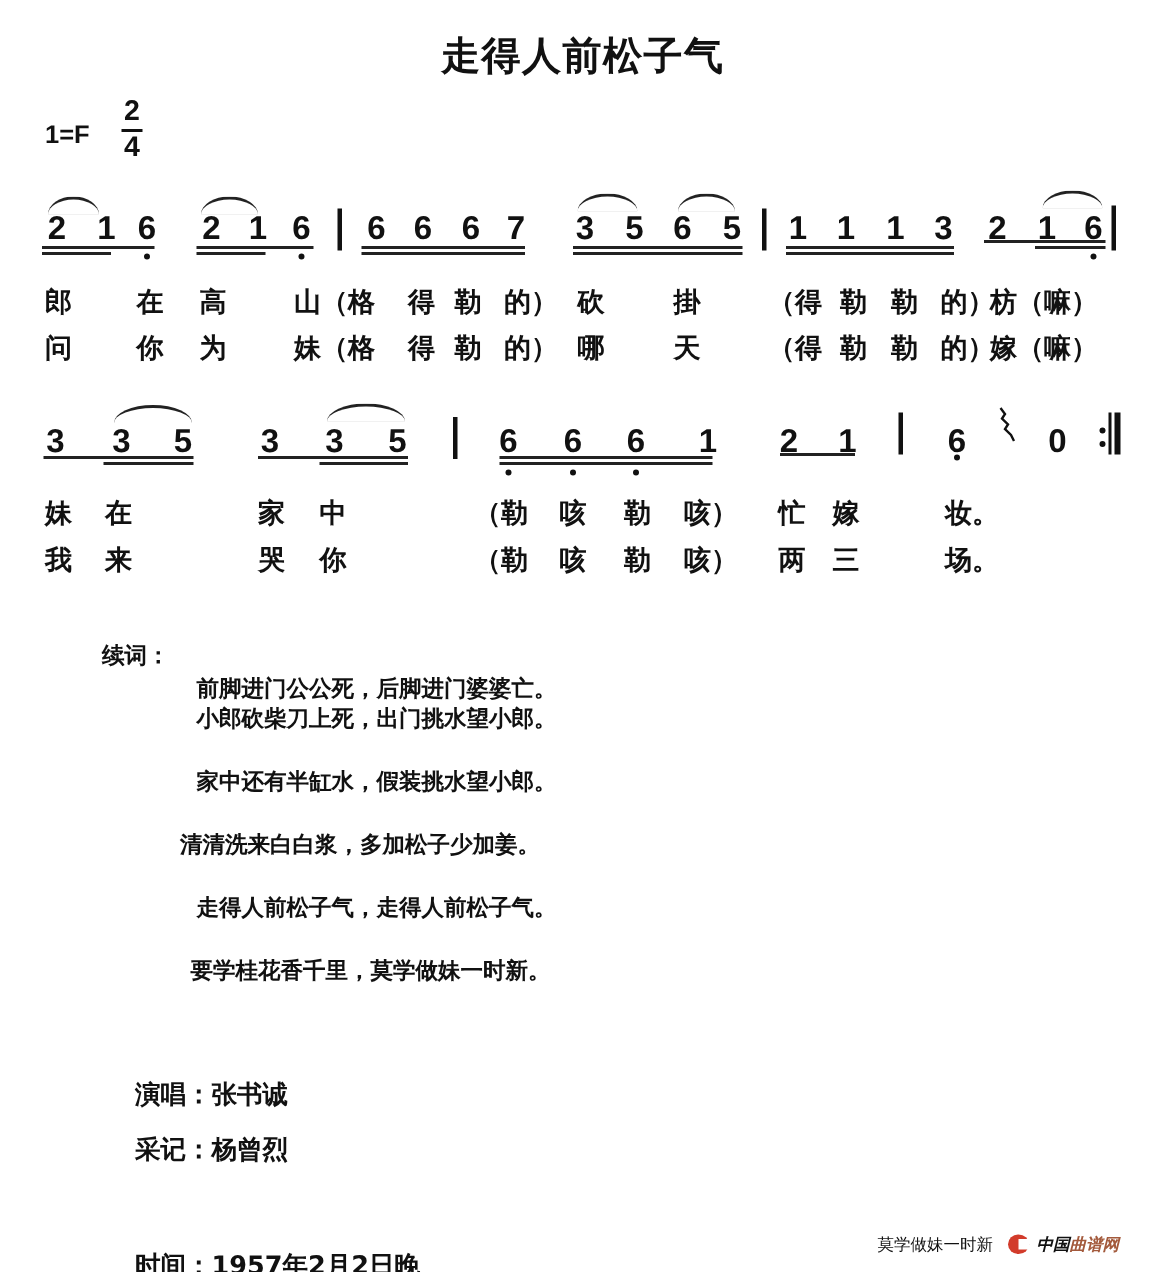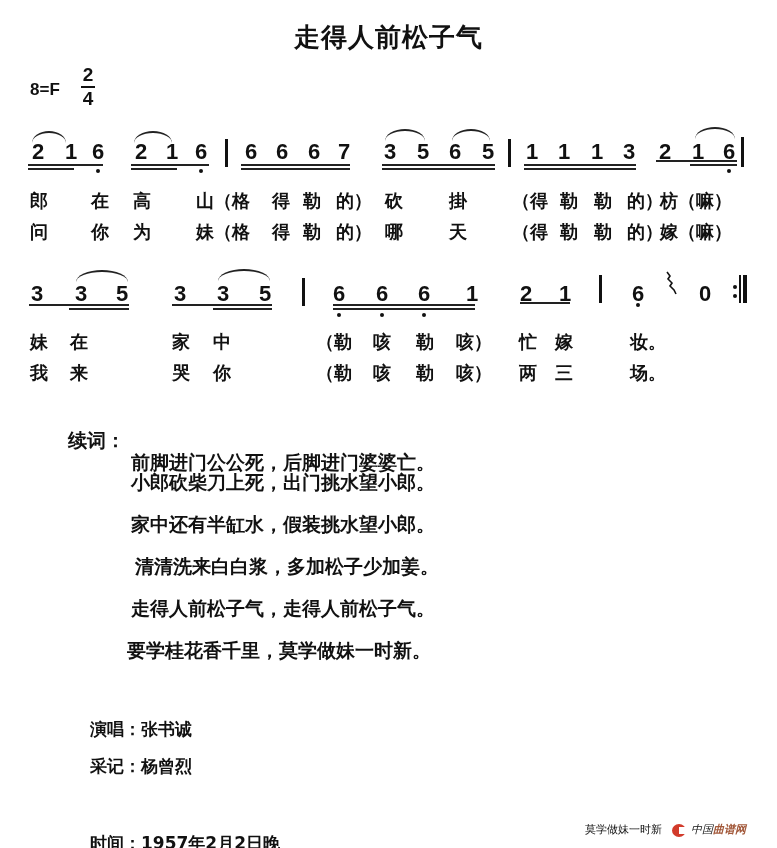--- a/index.html
+++ b/index.html
@@ -9,33 +9,33 @@
   .title{left:0;width:777px;top:20px;text-align:center;font-size:26px;font-weight:bold;letter-spacing:1px;}
   .key{left:30px;top:80px;font-size:17px;font-weight:bold;font-family:"Liberation Sans",sans-serif;}
   .ts{left:80px;top:64px;width:16px;text-align:center;font-size:19px;font-weight:bold;line-height:22px;font-family:"Liberation Sans",sans-serif;}
   .ts .line{display:block;height:1.5px;background:#111;margin:0 1px;}
   .n{position:absolute;font-size:22px;font-weight:bold;font-family:"Liberation Sans",sans-serif;width:16px;text-align:center;line-height:22px;}
   .dot{position:absolute;width:4px;height:4px;border-radius:50%;background:#111;}
   .ul{position:absolute;height:2px;background:#222;}
   .bar{position:absolute;width:2.5px;background:#111;}
   .slur{position:absolute;border-top:2px solid #222;border-radius:50% 50% 0 0/100% 100% 0 0;height:10px;}
   .lyr{position:absolute;font-size:18px;letter-spacing:0;white-space:pre;font-weight:bold;}
-  .verse{position:absolute;font-size:19px;font-weight:bold;white-space:pre;}
+  .verse{position:absolute;font-size:15px;font-weight:bold;white-space:pre;}
   .info{position:absolute;font-size:17px;font-weight:bold;left:90px;}
   .foot{position:absolute;top:822px;left:585px;font-size:11px;white-space:nowrap;}
   .logo-c{display:inline-block;width:14px;height:13px;border-radius:50%;background:#d23b2b;vertical-align:middle;margin:0 2px 0 6px;position:relative;}
   .logo-c::after{content:"";position:absolute;left:7px;top:3px;width:7px;height:7px;background:#fff;}
-  .logo-a{font-weight:normal;font-style:italic;color:#111;text-align:center;}
+  .logo-a{font-weight:bold;font-style:italic;color:#111;text-align:center;}
   .logo-b{font-weight:bold;font-style:italic;color:#a35a3c;}
 </style>
 </head>
 <body>
 
 <div class="abs title">走得人前松子气</div>
-<div class="abs key">8=F</div>
+<div class="abs key">1=F</div>
 <div class="abs ts">
   <span>2</span>
   <span class="line"></span>
   <span>4</span>
 </div>
 
 <div>
 
   <span class="n" style="left:30px;top:141px">2</span>
   <span class="n" style="left:63px;top:141px">1</span>
@@ -184,21 +184,21 @@
   <span class="lyr" style="left:519px;top:361px">两</span>
   <span class="lyr" style="left:555px;top:361px">三</span>
   <span class="lyr" style="left:630px;top:361px">场。</span>
 </div>
 
 <div>
   <span class="verse" style="left:68px;top:428px">续词：</span>
   <span class="verse" style="left:131px;top:450px">前脚进门公公死，后脚进门婆婆亡。</span>
   <span class="verse" style="left:131px;top:470px">小郎砍柴刀上死，出门挑水望小郎。</span>
   <span class="verse" style="left:131px;top:512px">家中还有半缸水，假装挑水望小郎。</span>
-  <span class="verse" style="left:135px;top:554px">清清洗来白白浆，多加松子少加姜。</span>
+  <span class="verse" style="left:120px;top:554px">清清洗来白白浆，多加松子少加姜。</span>
   <span class="verse" style="left:131px;top:596px">走得人前松子气，走得人前松子气。</span>
   <span class="verse" style="left:127px;top:638px">要学桂花香千里，莫学做妹一时新。</span>
 </div>
 
 <div>
   <span class="info" style="top:718px">演唱：张书诚</span>
   <span class="info" style="top:755px">采记：杨曾烈</span>
   <span class="info" style="top:832px">时间：1957年2月2日晚</span>
 </div>
 

